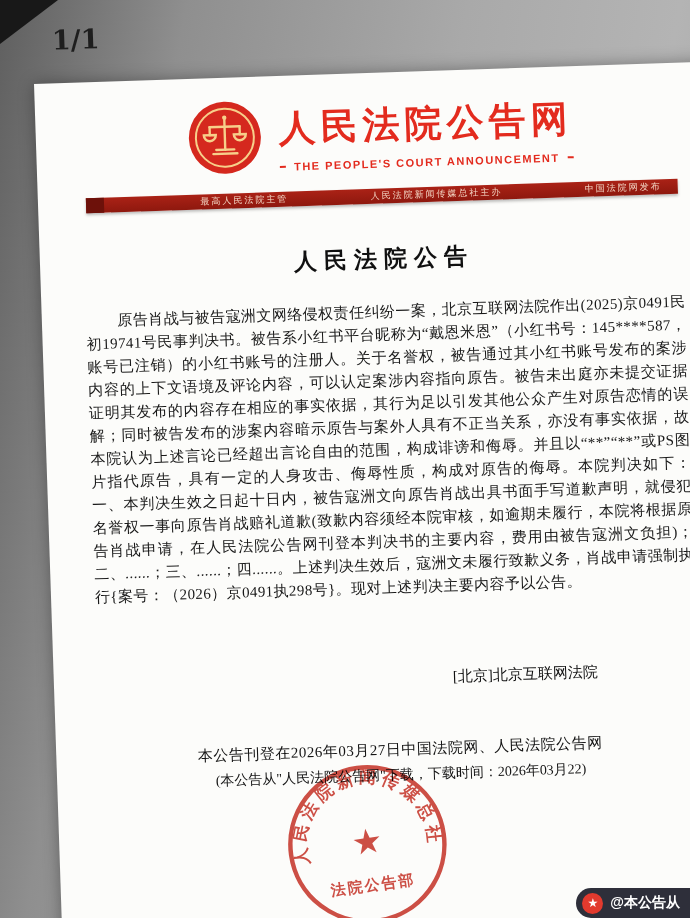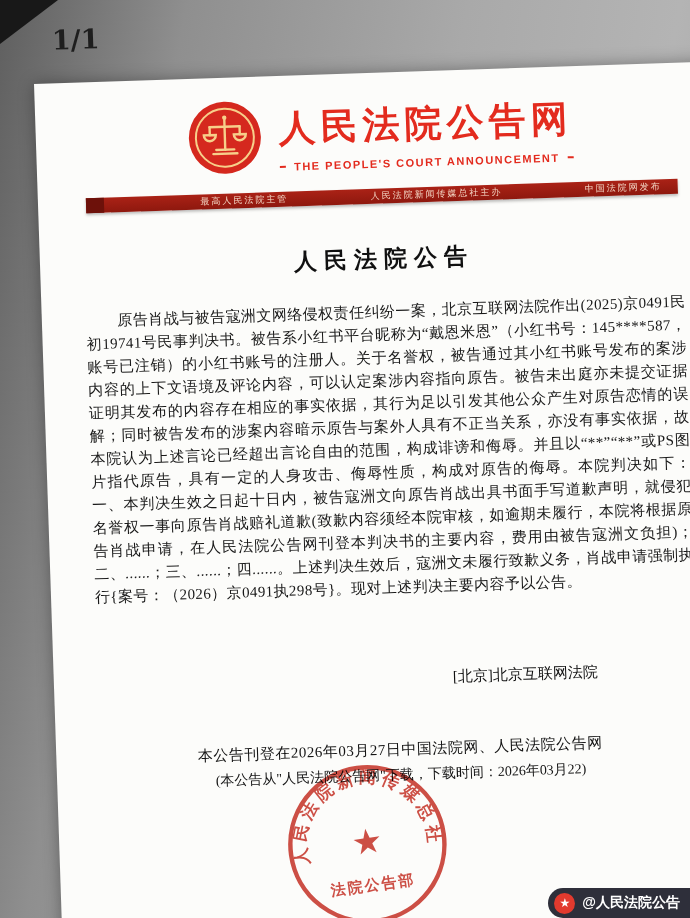--- a/index.html
+++ b/index.html
@@ -138,14 +138,14 @@
       </text>
       <text x="83" y="92" text-anchor="middle" font-size="34" fill="#c9372c">★</text>
       <text x="83" y="129" text-anchor="middle" font-size="15" fill="#c9372c" letter-spacing="2" font-family="Liberation Sans, sans-serif" font-weight="bold">法院公告部</text>
     </svg>
   </div>
 
 </div>
 
 <div class="watermark">
   <span class="wm-icon">★</span>
-  <span class="wm-text">@人民法院公告</span>
+  <span class="wm-text">@本公告从</span>
 </div>
 
 </body></html>

